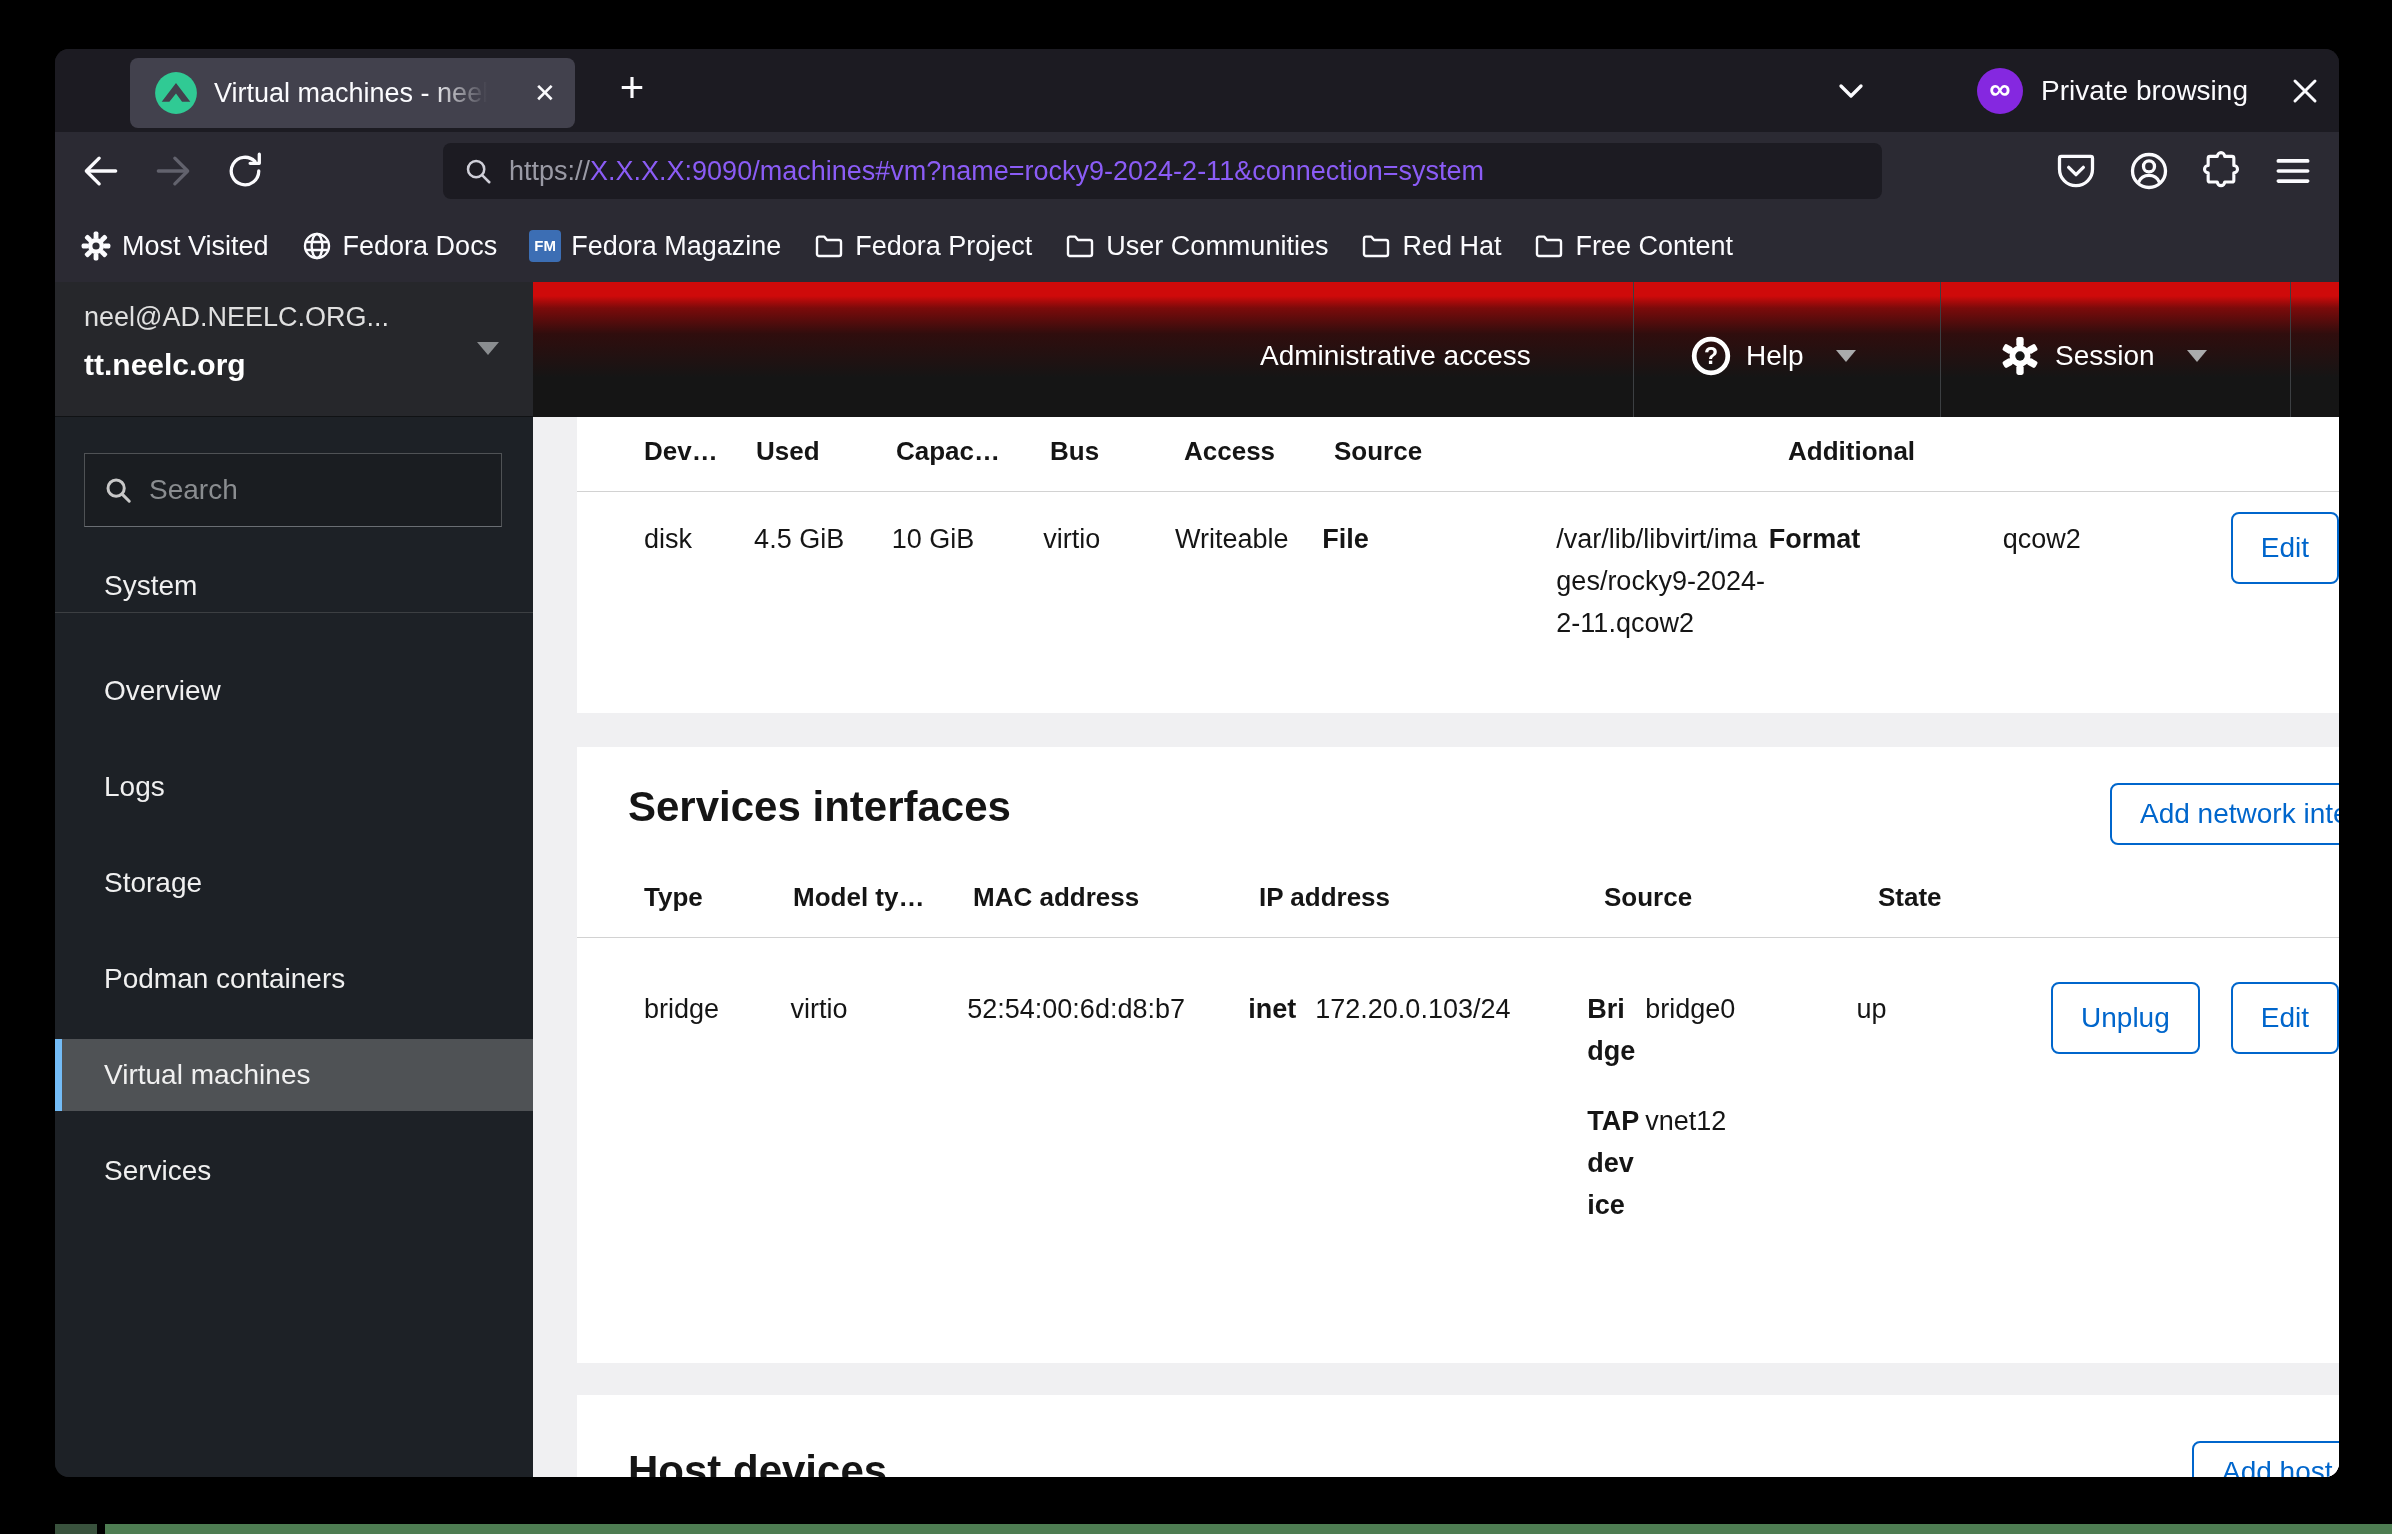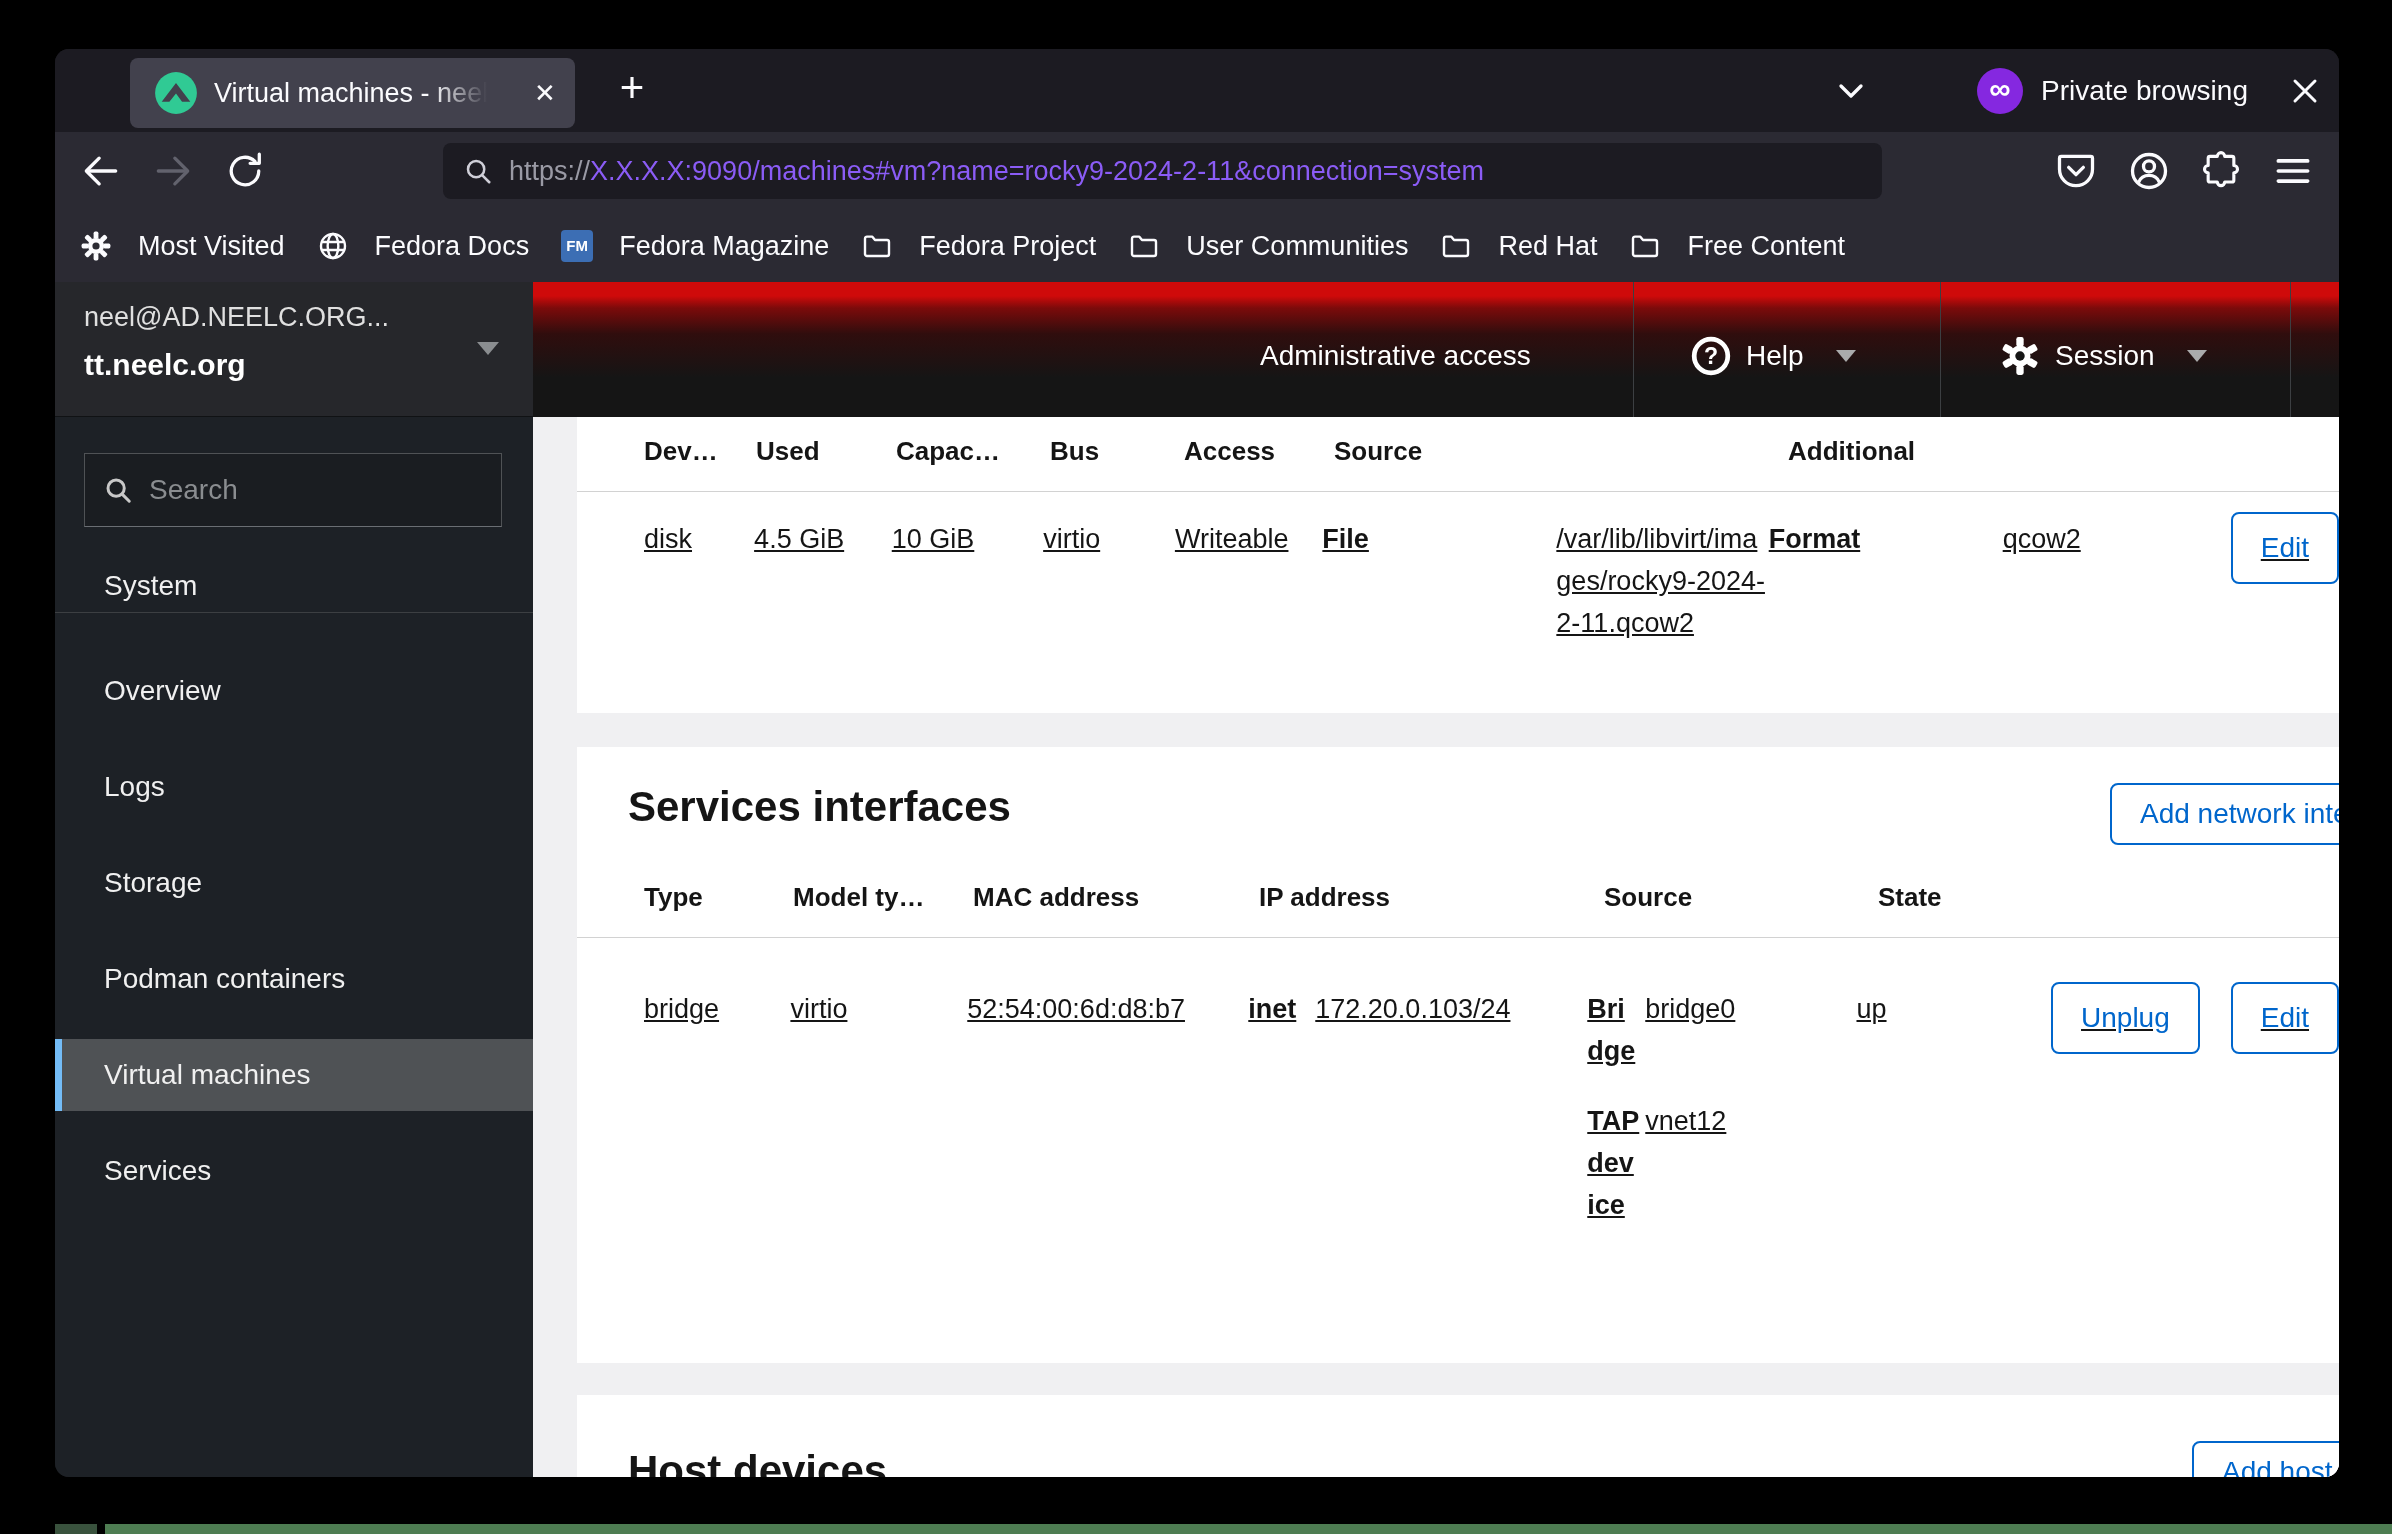--- a/index.html
+++ b/index.html
@@ -40,21 +40,21 @@
   #urlbar { left:388px; top:11px; width:1439px; height:56px; background:#1c1b22; border-radius:8px; }
   #urlbar-search-icon { left:20px; top:13px; width:30px; height:30px; color:#cfcfd8; }
   #url-text { left:66px; top:0; height:56px; line-height:56px; font-size:27px; white-space:nowrap; }
   #url-text .scheme { color:#9a9aa5; } #url-text .rest { color:#8b5cf6; }
   #pocket-btn { left:1999px; } #account-btn { left:2072px; } #extensions-btn { left:2144px; }
   #menu-btn { left:2216px; }
 
   
   #bookmarks { left:0; top:161px; right:0; height:72px; background:#2b2a33; display:flex;
     align-items:center; padding-left:25px; gap:32px; }
-  .bookmark { display:flex; align-items:center; gap:26px; color:#fbfbfe; font-size:27px; white-space:nowrap; }
+  .bookmark { display:flex; align-items:center; gap:10px; color:#fbfbfe; font-size:27px; white-space:nowrap; }
   .bookmark .bm-ic { width:32px; height:32px; color:#fbfbfe; }
   .fm-badge { width:32px; height:32px; background:#3c6eb4; border-radius:4px; color:#fff;
     font-size:15px; font-weight:bold; text-align:center; line-height:32px; }
 
   
   #masthead { left:478px; top:233px; right:0; height:135px; background:#151515; }
   #masthead::before { content:""; position:absolute; left:0; right:0; top:0; height:100px;
     background:linear-gradient(180deg, #cf0a0a 0px, #cf0a0a 14px, rgba(150,8,8,.8) 26px,
       rgba(80,4,4,.45) 52px, rgba(21,21,21,0) 96px); }
   .mh-divider { top:0; width:1px; height:135px; background:#3c3f42; }
@@ -92,21 +92,21 @@
   
   #content { left:478px; top:368px; right:0; bottom:0; background:#f0f0f2; overflow:hidden; }
   .card { position:absolute; left:44px; right:0; background:#fff; }
   #disks-card { top:0; height:296px; }
   #net-card { top:330px; height:616px; }
   #hostdev-card { top:978px; height:310px; }
 
   .trow { display:flex; align-items:flex-start; padding-left:67px; color:#151515; }
   .thead { font-weight:bold; font-size:26px; height:75px; line-height:80px;
     border-bottom:1px solid #d2d2d2; align-items:flex-end; }
-  .tbody { font-size:27px; padding-top:26px; line-height:42px;text-decoration:underline; }
+  .tbody { font-size:27px; padding-top:26px; line-height:42px; }
   .b { font-weight:bold; }
 
   
   .dcol-dev{width:112px} .dcol-used{width:140px} .dcol-cap{width:154px} .dcol-bus{width:134px}
   .dcol-acc{width:150px} .dcol-src{width:238px} .dcol-srcv{width:216px; word-break:break-all}
   .dcol-add{width:238px} .dcol-addv{width:232px} .dcol-act{flex:1; display:flex; gap:16px}
 
   
   .ncol-type{width:149px} .ncol-model{width:180px} .ncol-mac{width:286px}
   .ncol-ip{width:345px} .ncol-src{width:274px} .ncol-state{width:198px}

